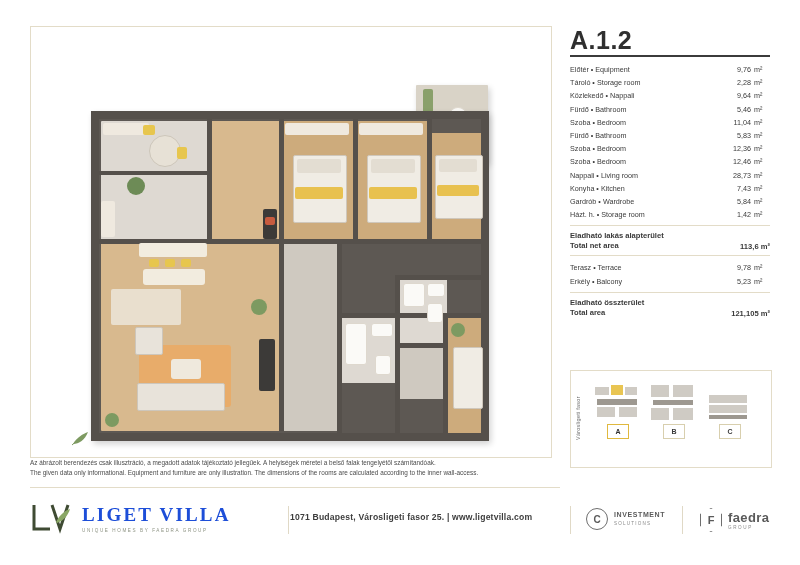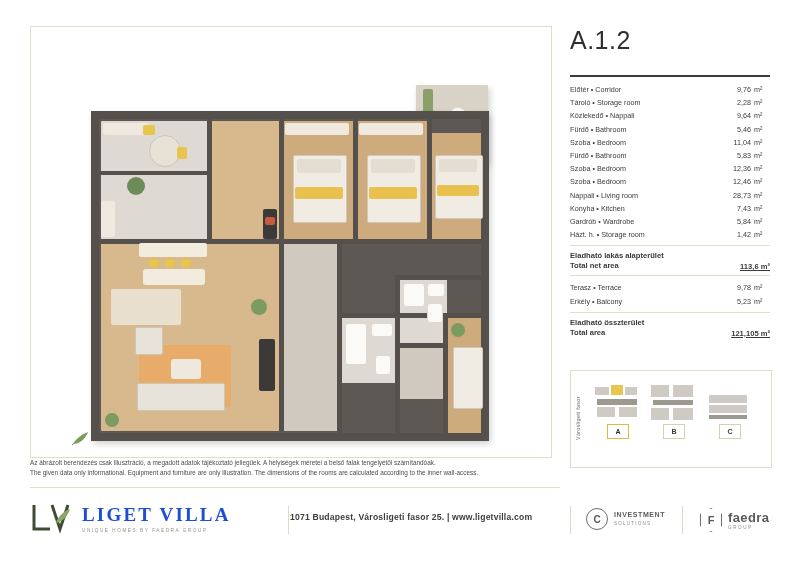--- a/index.html
+++ b/index.html
@@ -88,32 +88,32 @@
   }
   .p-name{font-size:7px;font-weight:700;letter-spacing:.6px;color:#5a5a5a;line-height:9px;}
   .p-name small{display:block;font-size:4.6px;font-weight:400;letter-spacing:1.2px;color:#8a8a8a;}
   .faedra-name{font-size:13px;font-weight:700;color:#5a5a5a;letter-spacing:.4px;}
   .faedra-sub{font-size:4.6px;letter-spacing:1.6px;color:#8a8a8a;}
 
   
   .right{position:absolute;left:570px;top:26px;width:200px;}
   .apt-code{
     font-family:"Liberation Sans", sans-serif;
-    font-size:25px;font-weight:400;color:#2f2f2f;letter-spacing:.5px;
-    padding-bottom:20px;border-bottom:2px solid #3b3b3b;margin-bottom:6px;
+    font-size:25px;font-weight:700;color:#2f2f2f;letter-spacing:.5px;
+    padding-bottom:0;border-bottom:2px solid #3b3b3b;margin-bottom:6px;
   }
   table.rooms{width:100%;border-collapse:collapse;font-size:7.2px;}
   table.rooms td{padding:2.1px 0;vertical-align:bottom;}
   table.rooms td.nm{color:#3a3a3a;}
   table.rooms td.val{text-align:right;width:34px;color:#3a3a3a;white-space:nowrap;}
   table.rooms td.unit{width:16px;text-align:left;padding-left:3px;color:#3a3a3a;}
   .sep{height:1px;background:#e3dcc8;margin:4px 0 5px;}
   .total-row{display:flex;justify-content:space-between;align-items:flex-end;font-size:7.6px;font-weight:700;}
   .total-row .lbl{line-height:10px;}
-  .total-row .amt{white-space:nowrap;text-decoration:underline;}
+  .total-row .amt{white-space:nowrap;}
 
   
   .keyplan{
     position:absolute;left:570px;top:370px;width:200px;height:96px;
     border:1px solid #e3dcc8;
   }
   .kp-side{
     position:absolute;left:4px;top:12px;width:10px;height:70px;
     writing-mode:vertical-rl;transform:rotate(180deg);
     font-size:5.4px;color:#6e6e6e;letter-spacing:.3px;text-align:center;
@@ -276,21 +276,21 @@
       </div>
     </div>
   </div>
 
   <div class="right">
     <div class="apt-code">A.1.2</div>
 
     <table class="rooms">
       <tbody>
         <tr>
-          <td class="nm">Előtér • Corridor</td>
+          <td class="nm">Előtér • Equipment</td>
           <td class="val">9,76</td>
           <td class="unit">m²</td>
         </tr>
         <tr>
           <td class="nm">Tároló • Storage room</td>
           <td class="val">2,28</td>
           <td class="unit">m²</td>
         </tr>
         <tr>
           <td class="nm">Közlekedő • Nappali</td>

